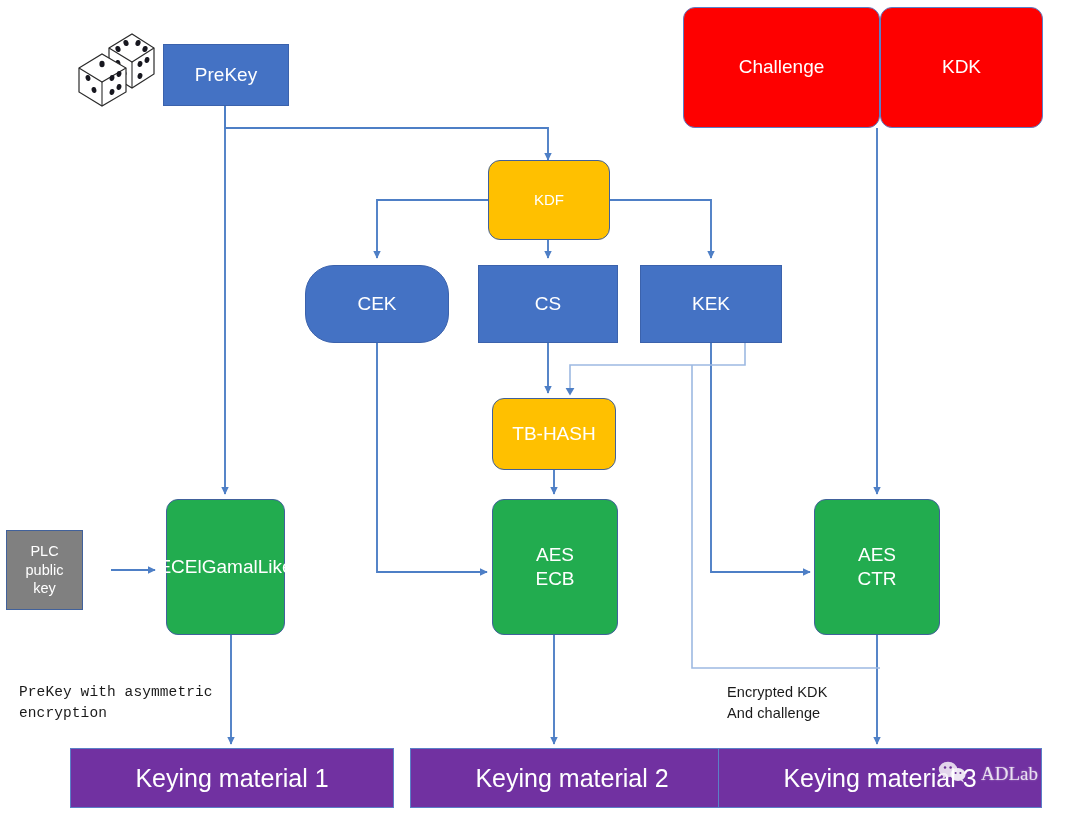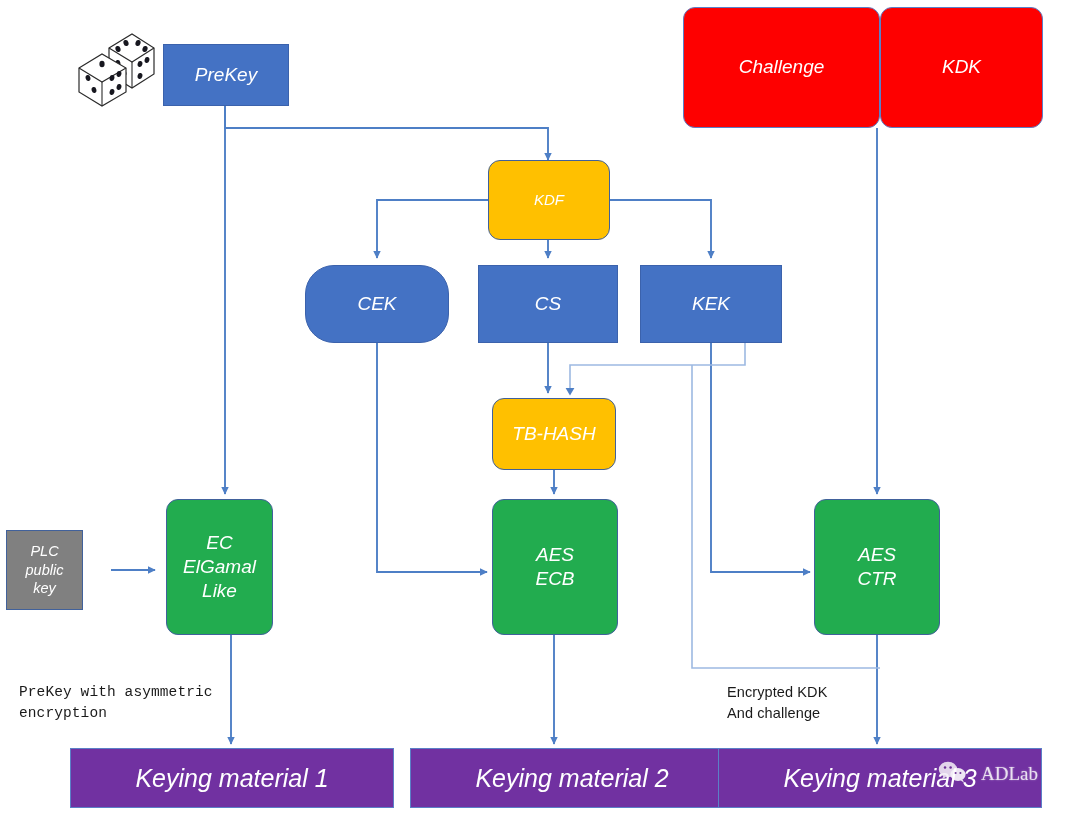--- a/index.html
+++ b/index.html
@@ -24,21 +24,20 @@
   .node{
     position:absolute;
     box-sizing:border-box;
     display:flex;
     align-items:center;
     justify-content:center;
     text-align:center;
     color:#ffffff;
     border:1.5px solid #4472C4;
     line-height:1.28;
-    font-style:italic;
   }
   .node span{display:block;}
   .n-blue{background:#4472C4;border-color:#3B62AC;}
   .n-orange{background:#FFC000;border-color:#41619B;border-radius:12px;}
   .n-green{background:#22AC4F;border-color:#41619B;border-radius:12px;}
   .n-red{background:#FE0000;border-color:#5B7FC7;border-radius:12px;}
   .n-gray{background:#808080;border-color:#41619B;color:#ffffff;}
   .n-purple{background:#7131A1;border-color:#5B7FC7;}
 
   .label{
@@ -191,21 +190,21 @@
   <div class="node n-orange" style="left:492px;top:398px;width:124px;height:72px;font-size:19px;">
     <span>TB-HASH</span>
   </div>
 
   <div class="node n-gray" style="left:6px;top:530px;width:77px;height:80px;font-size:14.5px;flex-direction:column;">
     <span>PLC</span>
     <span>public</span>
     <span>key</span>
   </div>
 
-  <div class="node n-green" style="left:166px;top:499px;width:107px;height:136px;font-size:19px;flex-direction:column;">
+  <div class="node n-green" style="left:166px;top:499px;width:119px;height:136px;font-size:19px;flex-direction:row;">
     <span>EC</span>
     <span>ElGamal</span>
     <span>Like</span>
   </div>
 
   <div class="node n-green" style="left:492px;top:499px;width:126px;height:136px;font-size:19px;flex-direction:column;">
     <span>AES</span>
     <span>ECB</span>
   </div>
 

